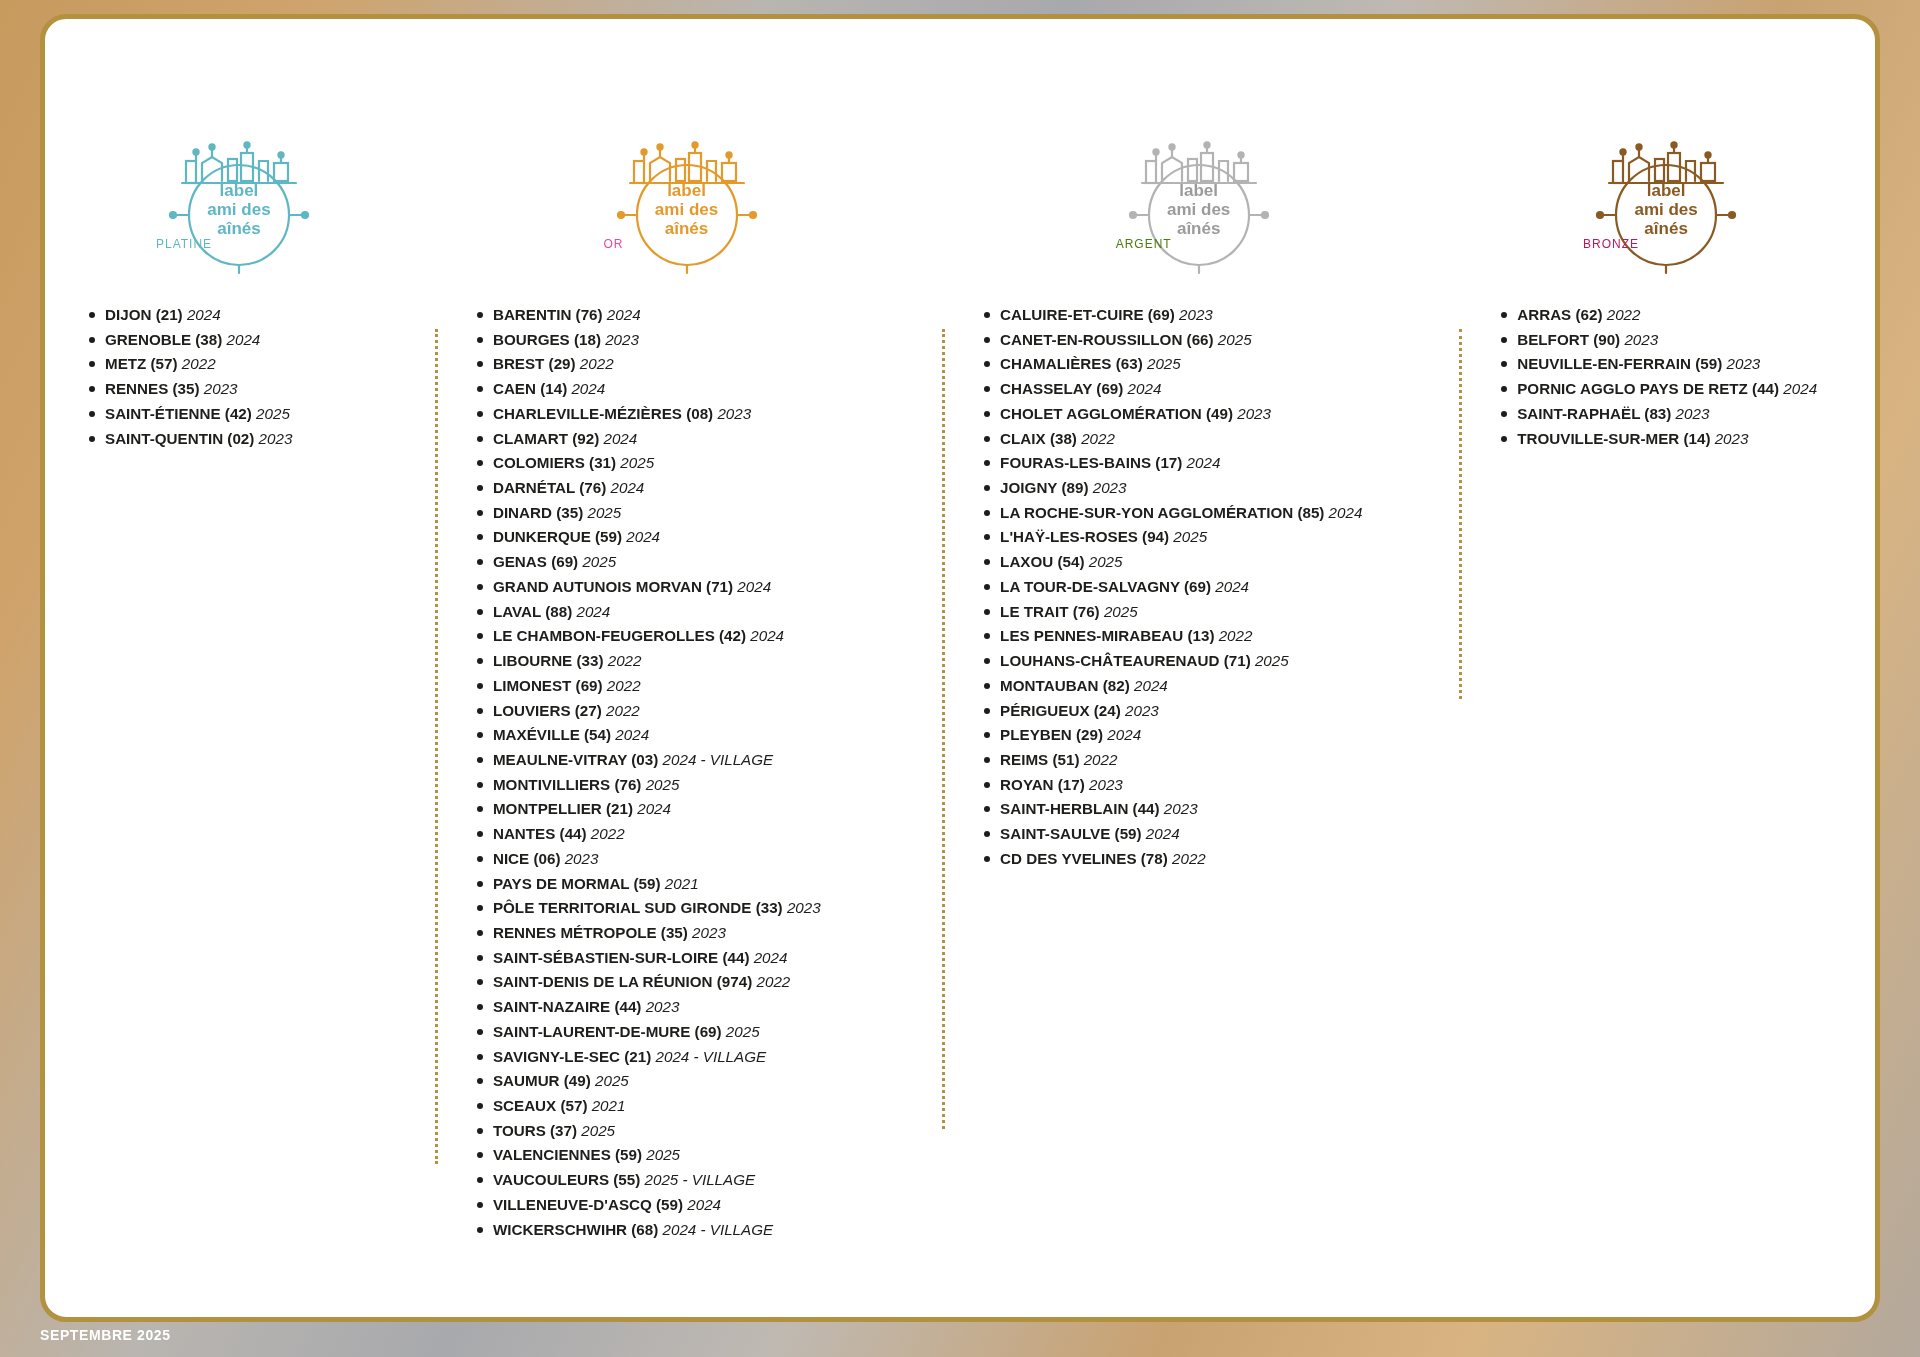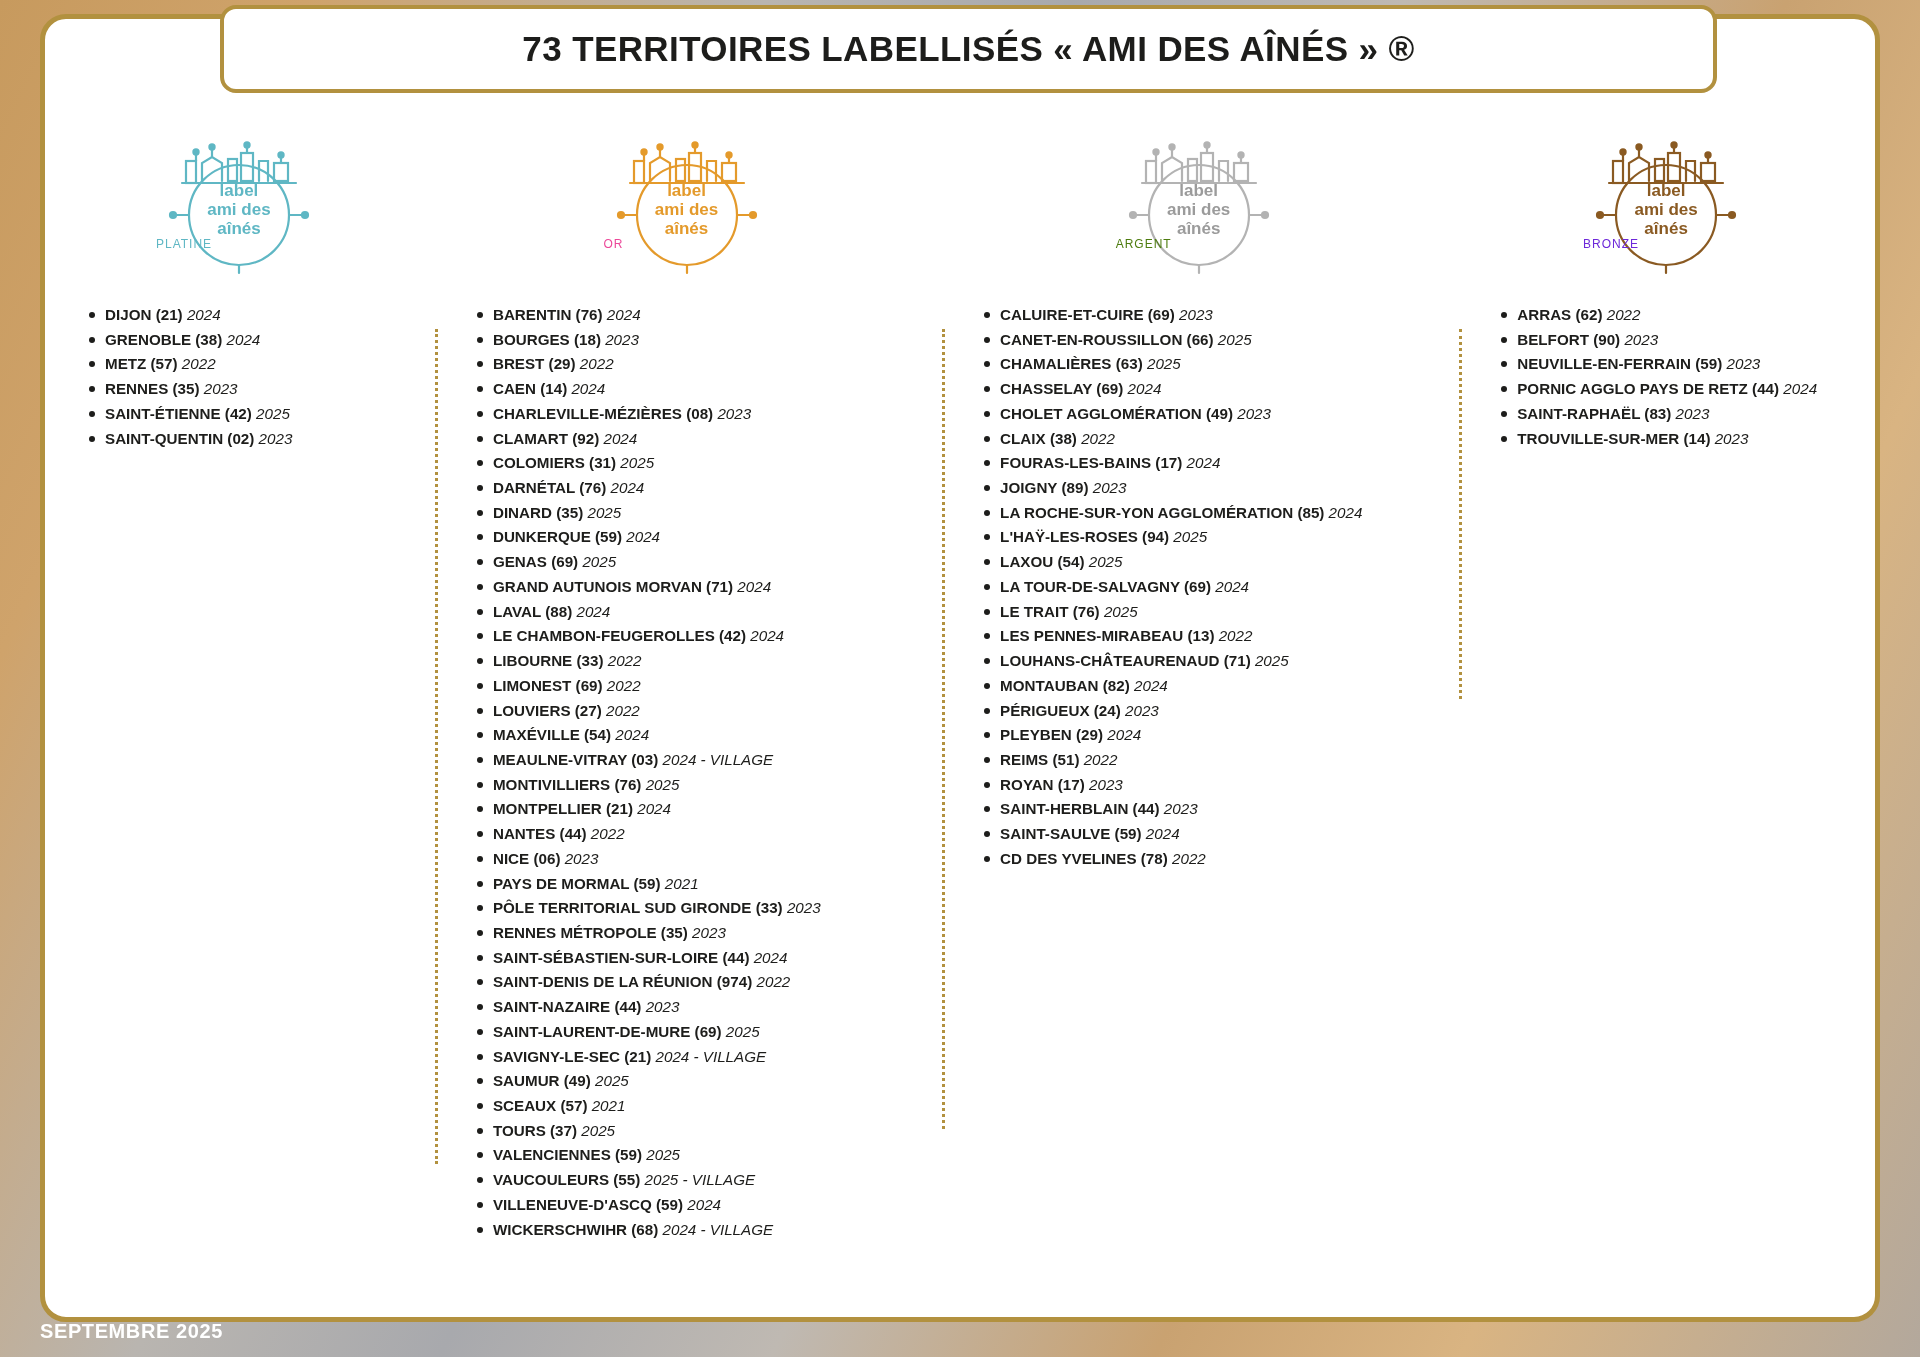--- a/index.html
+++ b/index.html
@@ -159,34 +159,29 @@
   li.hl-argent { color: #b3b3b3; }
   li.hl-argent::before { background: #b3b3b3; }
 
   
   .footer-date {
     position: absolute;
     left: 40px;
     bottom: 14px;
     color: #ffffff;
     font-weight: 800;
-    font-size: 20px;
+    font-size: 14px;
     letter-spacing: 0.6px;
   }
 </style>
 </head>
 <body>
 
 <div class="poster">
 
-  <div class="title-plaque">
-    <div class="title-text">
-      <span class="count">73</span><span> TERRITOIRES LABELLISÉS « AMI DES AÎNÉS » ®</span>
-    </div>
-  </div>
 
   <div class="columns">
 
     <div class="col col-1">
       <div class="logo-wrap">
         <div class="logo">
           <svg width="166" height="140" viewBox="0 0 166 140">
             <g stroke="#5fb7c4" stroke-width="2.2" fill="none" stroke-linecap="round">
               <circle cx="83" cy="78" r="50"></circle>
               <path d="M26 46 L140 46"></path>
@@ -376,21 +371,21 @@
               <path d="M33 78 L20 78 M133 78 L146 78 M83 128 L83 136"></path>
               <circle cx="17" cy="78" r="3" fill="#8a5a22"></circle>
               <circle cx="149" cy="78" r="3" fill="#8a5a22"></circle>
             </g>
           </svg>
           <div class="logo-label" style="color:#8a5a22">
             <span>label</span><br>
             <span>ami des</span><br>
             <span>aînés</span>
           </div>
-          <div class="logo-tier" style="color:#6d28d9">BRONZE</div>
+          <div class="logo-tier" style="color:#be185d">BRONZE</div>
         </div>
       </div>
       <ul class="cities">
           <li><span class="name">ARRAS  (62)</span><span class="year"> 2022</span></li>
           <li><span class="name">BELFORT (90)</span><span class="year"> 2023</span></li>
           <li><span class="name">NEUVILLE-EN-FERRAIN (59)</span><span class="year"> 2023</span></li>
           <li><span class="name">PORNIC AGGLO PAYS DE RETZ (44)</span><span class="year"> 2024</span></li>
           <li><span class="name">SAINT-RAPHAËL (83)</span><span class="year"> 2023</span></li>
           <li><span class="name">TROUVILLE-SUR-MER (14)</span><span class="year"> 2023</span></li>
         </ul>

